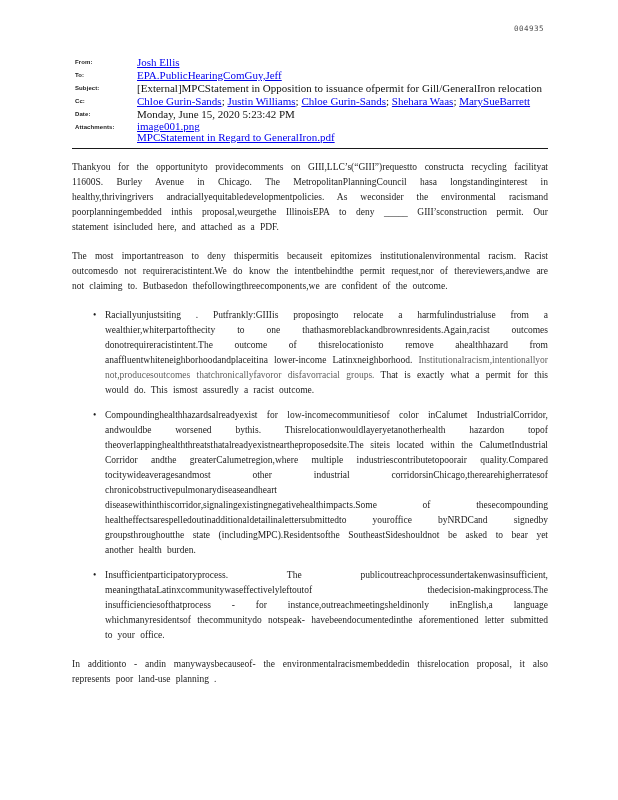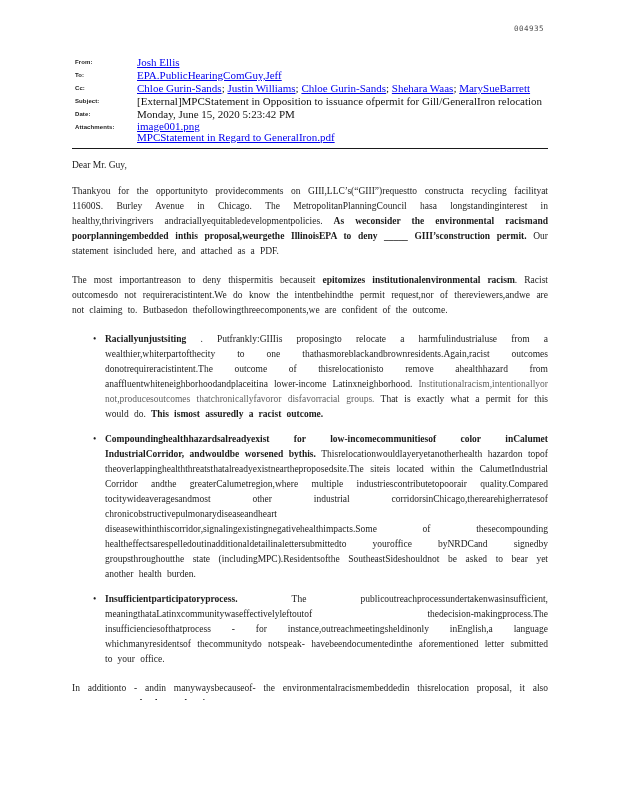--- a/index.html
+++ b/index.html
@@ -31,21 +31,21 @@
   .hlink { color:var(--link,#0000EE); text-decoration:underline; cursor:pointer; }
   .stack .hlink { display:block; line-height:10.5px; }
   .divider { border:none; border-top:1.6px solid #1a1a1a; margin:6px 0 0 0; }
   .letter { margin-top:11px; }
   .salutation { font-size:9.5px; margin:0 0 14px 0; }
   .para {
     font-size:9.5px; line-height:15px;
     text-align:justify; word-spacing:2.8px;
     margin:0 0 14px 0;
   }
-  .run-b { font-weight:bold; }
+  .run-b { font-weight:normal; }
   .run-g { color:var(--muted,#616161); }
   .bullets { list-style:none; margin:0 0 14px 0; padding:0 0 0 33px; }
   .bullets li { position:relative; margin-bottom:10px; }
   .bullets li::before {
     content:"•"; position:absolute; left:-12px; top:0;
     font-size:9.5px; color:#1b1b1b;
   }
 </style>
 </head>
 <body>
@@ -57,44 +57,43 @@
   <div class="header">
     <div class="hrow">
       <span class="hlabel">From:</span>
       <span class="hval"><a class="hlink">Josh Ellis</a></span>
     </div>
     <div class="hrow">
       <span class="hlabel">To:</span>
       <span class="hval"><a class="hlink">EPA.PublicHearingComGuy,Jeff</a></span>
     </div>
     <div class="hrow">
+      <span class="hlabel">Subject:</span>
+      <span class="hval">[External]MPCStatement in Opposition to issuance ofpermit for Gill/GeneralIron relocation</span>
+    </div>
+    <div class="hrow">
       <span class="hlabel">Cc:</span>
       <span class="hval"><a class="hlink">Chloe Gurin-Sands</a>; <a class="hlink">Justin Williams</a>; <a class="hlink">Chloe Gurin-Sands</a>; <a class="hlink">Shehara Waas</a>; <a class="hlink">MarySueBarrett</a></span>
-    </div>
-    <div class="hrow">
-      <span class="hlabel">Subject:</span>
-      <span class="hval">[External]MPCStatement in Opposition to issuance ofpermit for Gill/GeneralIron relocation</span>
     </div>
     <div class="hrow">
       <span class="hlabel">Date:</span>
       <span class="hval">Monday, June 15, 2020 5:23:42 PM</span>
     </div>
     <div class="hrow">
       <span class="hlabel">Attachments:</span>
       <span class="hval stack">
         <a class="hlink">image001.png</a>
         <a class="hlink">MPCStatement in Regard to GeneralIron.pdf</a>
       </span>
     </div>
   </div>
 
   <hr class="divider">
 
   <div class="letter">
-    <p class="salutation">Dear Mr. Guy,</p>
 
     <p class="para"><span class="run-n">Thankyou for the opportunityto providecomments on GIII,LLC’s(“GIII”)requestto constructa recycling facilityat 11600S. Burley Avenue in Chicago. The MetropolitanPlanningCouncil hasa longstandinginterest in healthy,thrivingrivers andraciallyequitabledevelopmentpolicies. </span><span class="run-b">As weconsider the environmental racismand poorplanningembedded inthis proposal,weurgethe IllinoisEPA to deny _____ GIII’sconstruction permit.</span><span class="run-n"> Our statement isincluded here, and attached as a PDF.</span></p>
 
     <p class="para"><span class="run-n">The most importantreason to deny thispermitis becauseit </span><span class="run-b">epitomizes institutionalenvironmental racism</span><span class="run-n">. Racist outcomesdo not requireracistintent.We do know the intentbehindthe permit request,nor of thereviewers,andwe are not claiming to. Butbasedon thefollowingthreecomponents,we are confident of the outcome.</span></p>
 
     <ul class="bullets">
       <li class="para"><span class="run-b">Raciallyunjustsiting</span><span class="run-n"> . Putfrankly:GIIIis proposingto relocate a harmfulindustrialuse from a wealthier,whiterpartofthecity to one thathasmoreblackandbrownresidents.Again,racist outcomes donotrequireracistintent.The outcome of thisrelocationisto remove ahealthhazard from anaffluentwhiteneighborhoodandplaceitina lower-income Latinxneighborhood. </span><span class="run-g">Institutionalracism,intentionallyor not,producesoutcomes thatchronicallyfavoror disfavorracial groups.</span><span class="run-n"> That is exactly what a permit for this would do. </span><span class="run-b">This ismost assuredly a racist outcome.</span></li>
       <li class="para"><span class="run-b">Compoundinghealthhazardsalreadyexist for low-incomecommunitiesof color inCalumet IndustrialCorridor, andwouldbe worsened bythis.</span><span class="run-n"> Thisrelocationwouldlayeryetanotherhealth hazardon topof theoverlappinghealththreatsthatalreadyexistneartheproposedsite.The siteis located within the CalumetIndustrial Corridor andthe greaterCalumetregion,where multiple industriescontributetopoorair quality.Compared tocitywideaveragesandmost other industrial corridorsinChicago,therearehigherratesof chronicobstructivepulmonarydiseaseandheart diseasewithinthiscorridor,signalingexistingnegativehealthimpacts.Some of thesecompounding healtheffectsarespelledoutinadditionaldetailinalettersubmittedto youroffice byNRDCand signedby groupsthroughoutthe state (includingMPC).Residentsofthe SoutheastSideshouldnot be asked to bear yet another health burden.</span></li>
       <li class="para"><span class="run-b">Insufficientparticipatoryprocess.</span><span class="run-n"> The publicoutreachprocessundertakenwasinsufficient, meaningthataLatinxcommunitywaseffectivelyleftoutof thedecision-makingprocess.The insufficienciesofthatprocess - for instance,outreachmeetingsheldinonly inEnglish,a language whichmanyresidentsof thecommunitydo notspeak- havebeendocumentedinthe aforementioned letter submitted to your office.</span></li>
     </ul>

